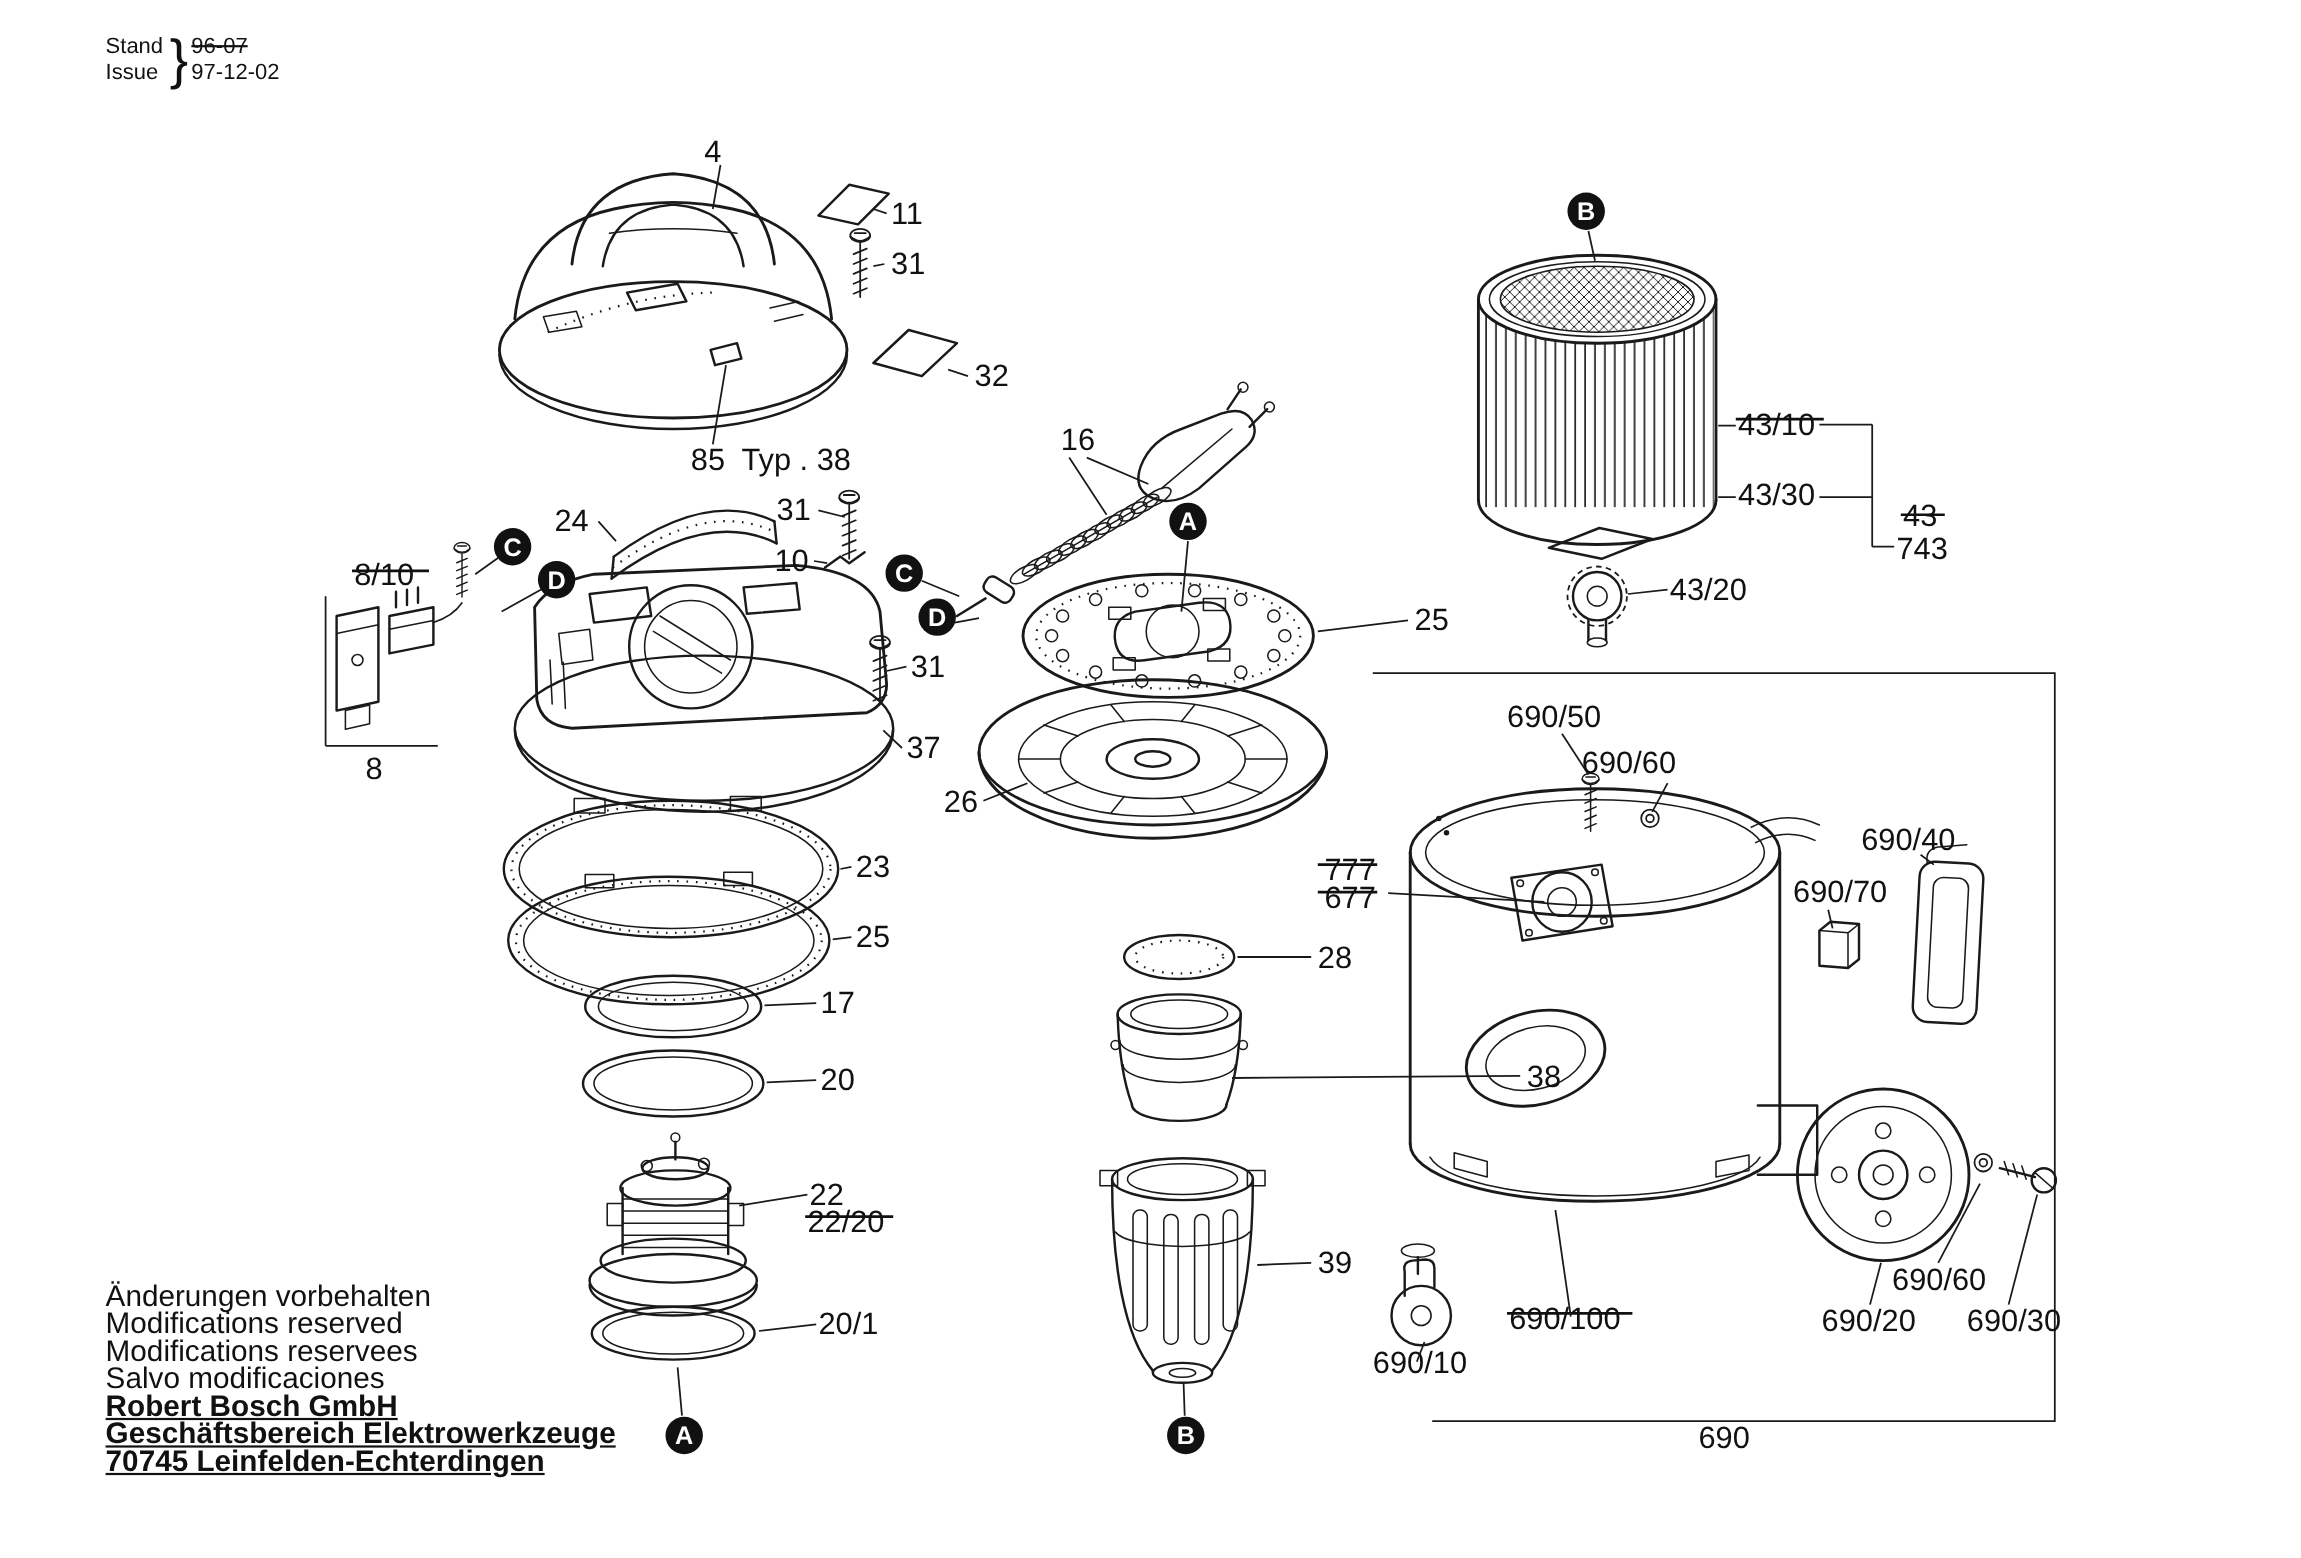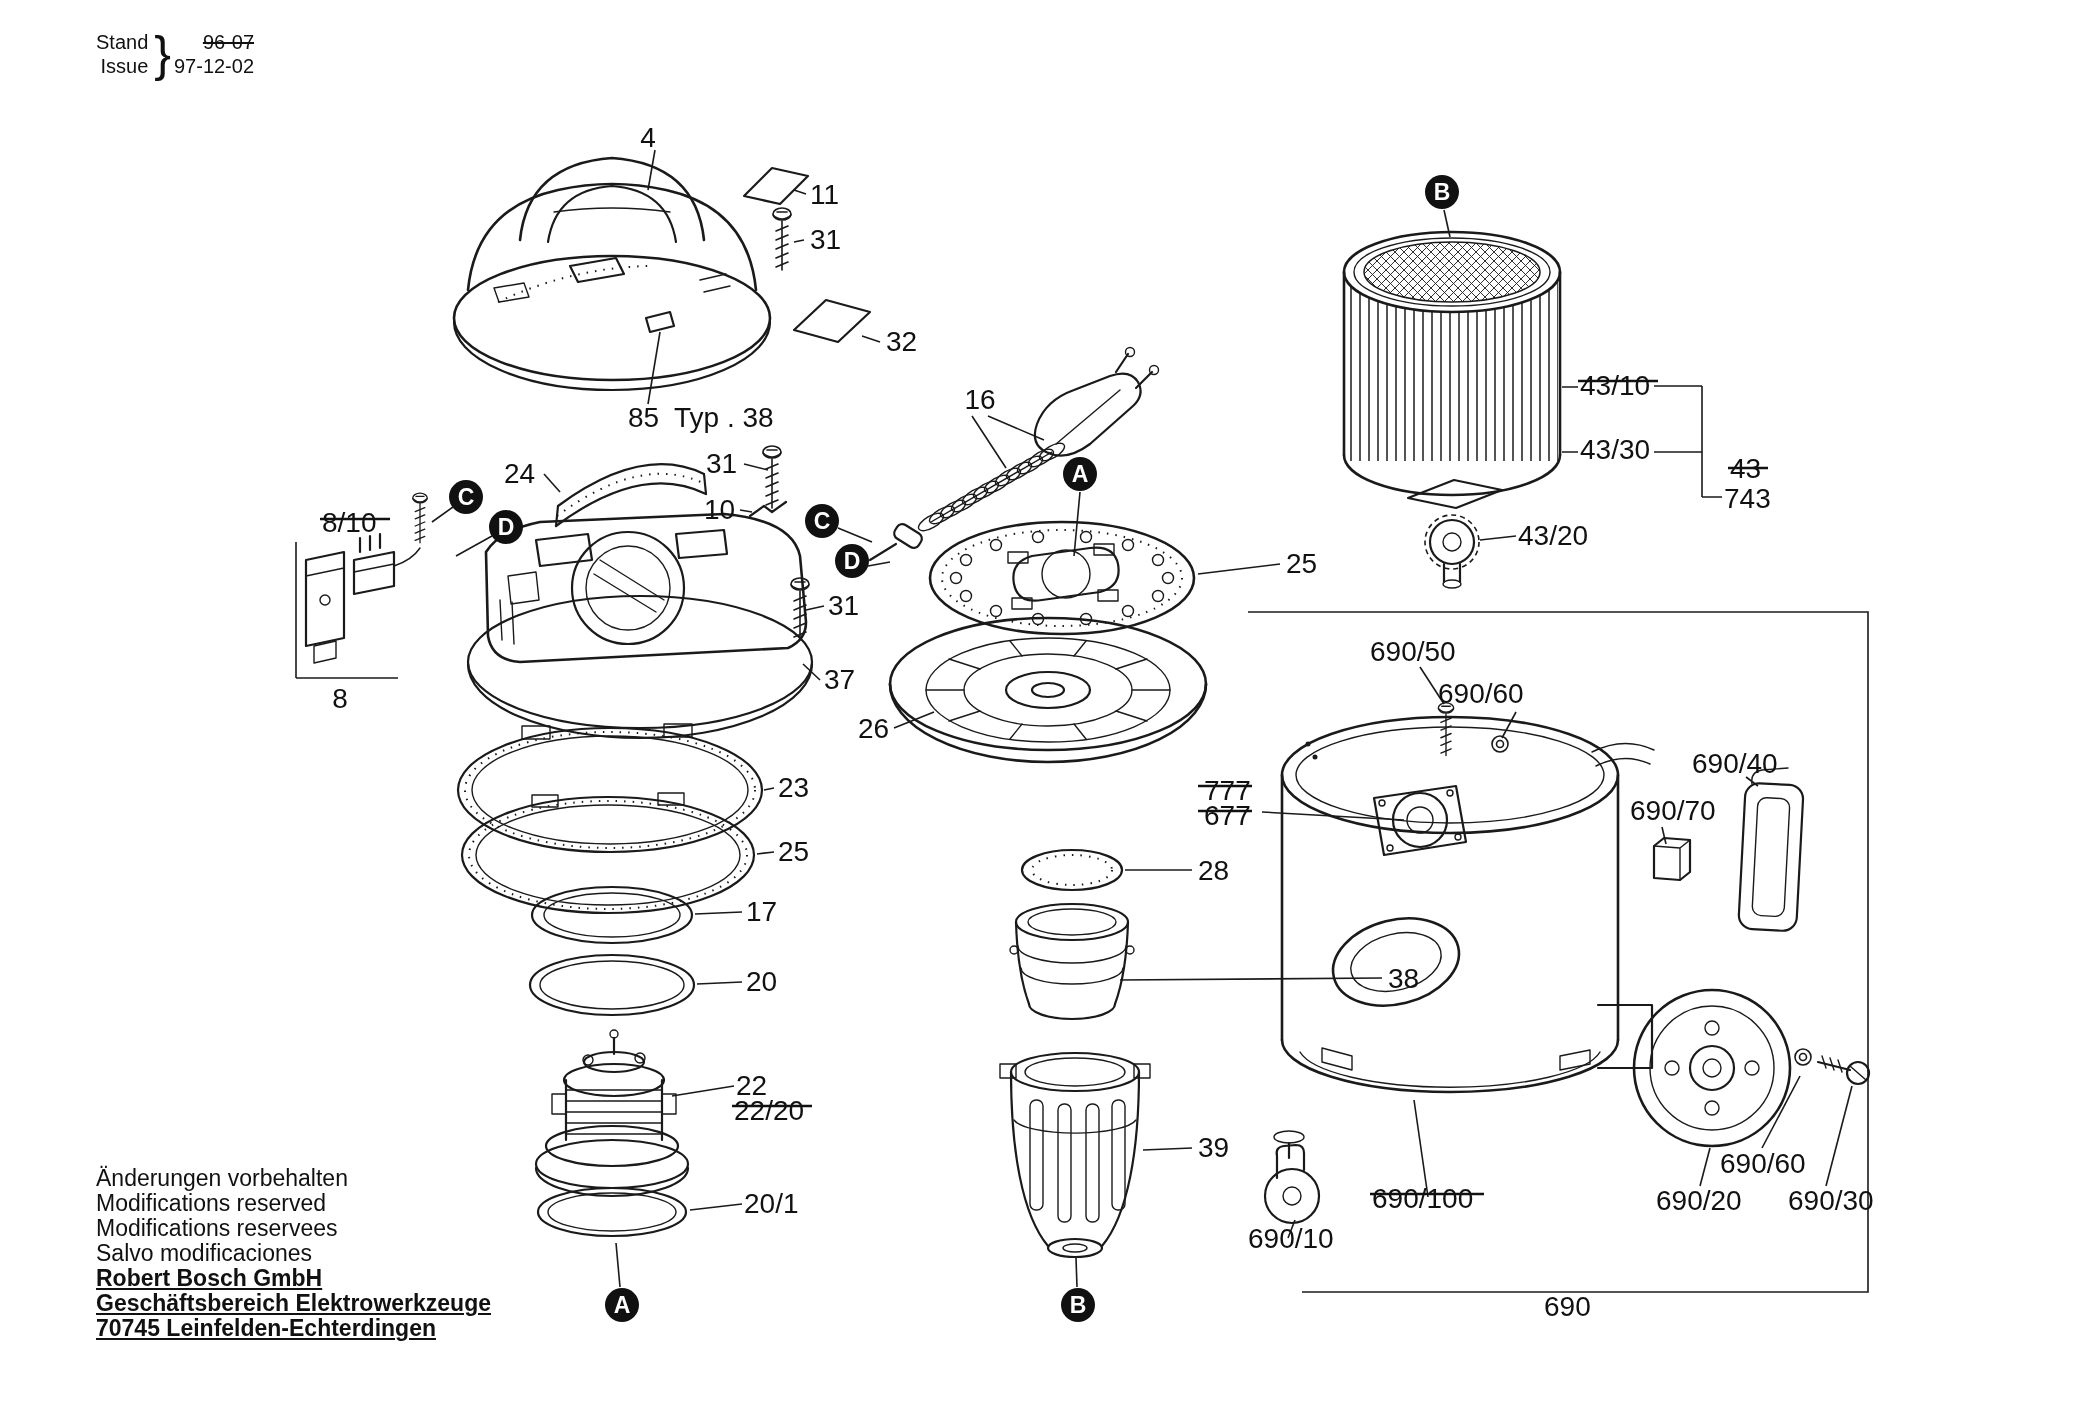--- a/index.html
+++ b/index.html
@@ -4,24 +4,24 @@
 <style>
   html,body{margin:0;padding:0;background:#fff;}
   .page{position:relative;width:2092px;height:1416px;background:#ffffff;
         font-family:"Liberation Sans",sans-serif;color:#111;overflow:hidden;}
   .header{position:absolute;left:96px;top:24px;}
   .title-line{font-size:31px;font-weight:bold;letter-spacing:.5px;white-space:nowrap;}
   .title-line .t-typ{margin-right:12px;}
   .title-line .t-model{margin-right:14px;}
   .title-line .t-eq{margin-right:58px;}
   .stand-issue{display:flex;align-items:center;margin-top:6px;font-size:20px;}
-  .si-col{display:flex;flex-direction:column;line-height:24px;text-align:right;}
+  .si-col{display:flex;flex-direction:column;line-height:24px;}
   .si-brace{font-size:50px;font-weight:300;margin:0 3px 0 6px;line-height:48px;}
   .struck{text-decoration:line-through;}
-  .footer{position:absolute;left:96px;top:1166px;font-size:23px;line-height:25px;}
+  .footer{position:absolute;left:96px;top:1166px;font-size:27px;line-height:25px;}
   .footer .bold{font-weight:bold;text-decoration:underline;}
   svg.diagram{position:absolute;left:0;top:0;}
   .ln{fill:none;stroke:#1a1a1a;stroke-width:2.2;stroke-linecap:round;stroke-linejoin:round;}
   .lnb{fill:none;stroke:#1a1a1a;stroke-width:2.6;stroke-linecap:round;stroke-linejoin:round;}
   .lnt{fill:none;stroke:#1a1a1a;stroke-width:1.4;stroke-linecap:round;stroke-linejoin:round;}
   .ld{fill:none;stroke:#1a1a1a;stroke-width:1.6;}
   .dots{fill:none;stroke:#1a1a1a;stroke-width:2;stroke-dasharray:1.5 7;}
   .lbl{font-family:"Liberation Sans",sans-serif;font-size:28px;fill:#111;}
   .badge{fill:#111;stroke:none;}
   .bletter{font-family:"Liberation Sans",sans-serif;font-size:23px;font-weight:bold;fill:#fff;text-anchor:middle;}

